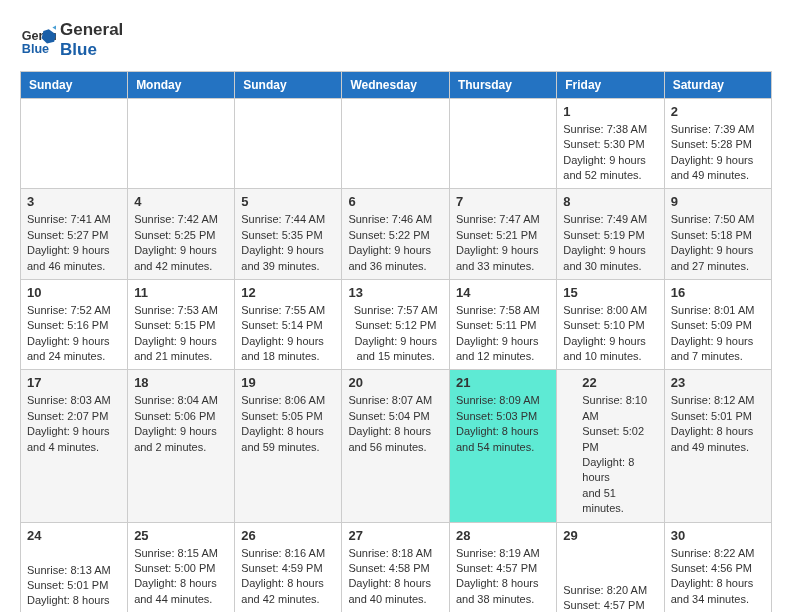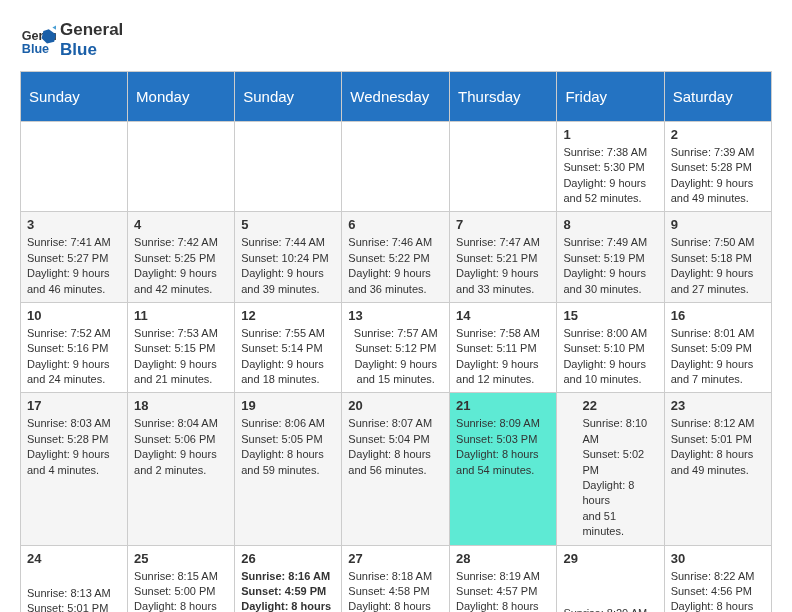--- a/index.html
+++ b/index.html
@@ -37,23 +37,23 @@
       font-size: 16px;
       color: #555;
     }
     .calendar {
       width: 100%;
       border-collapse: collapse;
     }
     .calendar th {
       background-color: #2473c2;
       color: #fff;
-      font-size: 15px;
-      font-weight: normal;
-      padding: 16px 8px;
+      font-size: 12px;
+      font-weight: bold;
+      padding: 6px 8px;
       text-align: left;
       border: 1px solid #ccc;
     }
     .calendar td {
       vertical-align: top;
       padding: 5px 6px;
       border: 1px solid #ccc;
       font-size: 11px;
       color: #333;
       height: 90px;
@@ -144,21 +144,21 @@
         <td style="background: rgb(245, 245, 245);">
           <div class="day-number">4</div>
           <div class="day-info" style="white-space: pre-line;">Sunrise: 7:42 AM
 Sunset: 5:25 PM
 Daylight: 9 hours
 and 42 minutes.</div>
         </td>
         <td style="background: rgb(245, 245, 245);">
           <div class="day-number">5</div>
           <div class="day-info" style="white-space: pre-line;">Sunrise: 7:44 AM
-Sunset: 10:24 PM
+Sunset: 5:35 PM
 Daylight: 9 hours
 and 39 minutes.</div>
         </td>
         <td style="background: rgb(245, 245, 245);">
           <div class="day-number">6</div>
           <div class="day-info" style="white-space: pre-line;">Sunrise: 7:46 AM
 Sunset: 5:22 PM
 Daylight: 9 hours
 and 36 minutes.</div>
         </td>
@@ -232,21 +232,21 @@
           <div class="day-info" style="white-space: pre-line;">Sunrise: 8:01 AM
 Sunset: 5:09 PM
 Daylight: 9 hours
 and 7 minutes.</div>
         </td>
       </tr>
       <tr>
         <td style="background: rgb(245, 245, 245);">
           <div class="day-number">17</div>
           <div class="day-info" style="white-space: pre-line;">Sunrise: 8:03 AM
-Sunset: 5:28 PM
+Sunset: 2:07 PM
 Daylight: 9 hours
 and 4 minutes.</div>
         </td>
         <td style="background: rgb(245, 245, 245);">
           <div class="day-number">18</div>
           <div class="day-info" style="white-space: pre-line;">Sunrise: 8:04 AM
 Sunset: 5:06 PM
 Daylight: 9 hours
 and 2 minutes.</div>
         </td>
@@ -296,21 +296,21 @@
         </td>
         <td>
           <div class="day-number">25</div>
           <div class="day-info" style="white-space: pre-line;">Sunrise: 8:15 AM
 Sunset: 5:00 PM
 Daylight: 8 hours
 and 44 minutes.</div>
         </td>
         <td>
           <div class="day-number">26</div>
-          <div class="day-info" style="white-space: pre-line; font-weight: bold;">Sunrise: 8:16 AM
+          <div class="day-info" style="white-space: pre-line;">Sunrise: 8:16 AM
 Sunset: 4:59 PM
 Daylight: 8 hours
 and 42 minutes.</div>
         </td>
         <td>
           <div class="day-number">27</div>
           <div class="day-info" style="white-space: pre-line;">Sunrise: 8:18 AM
 Sunset: 4:58 PM
 Daylight: 8 hours
 and 40 minutes.</div>

